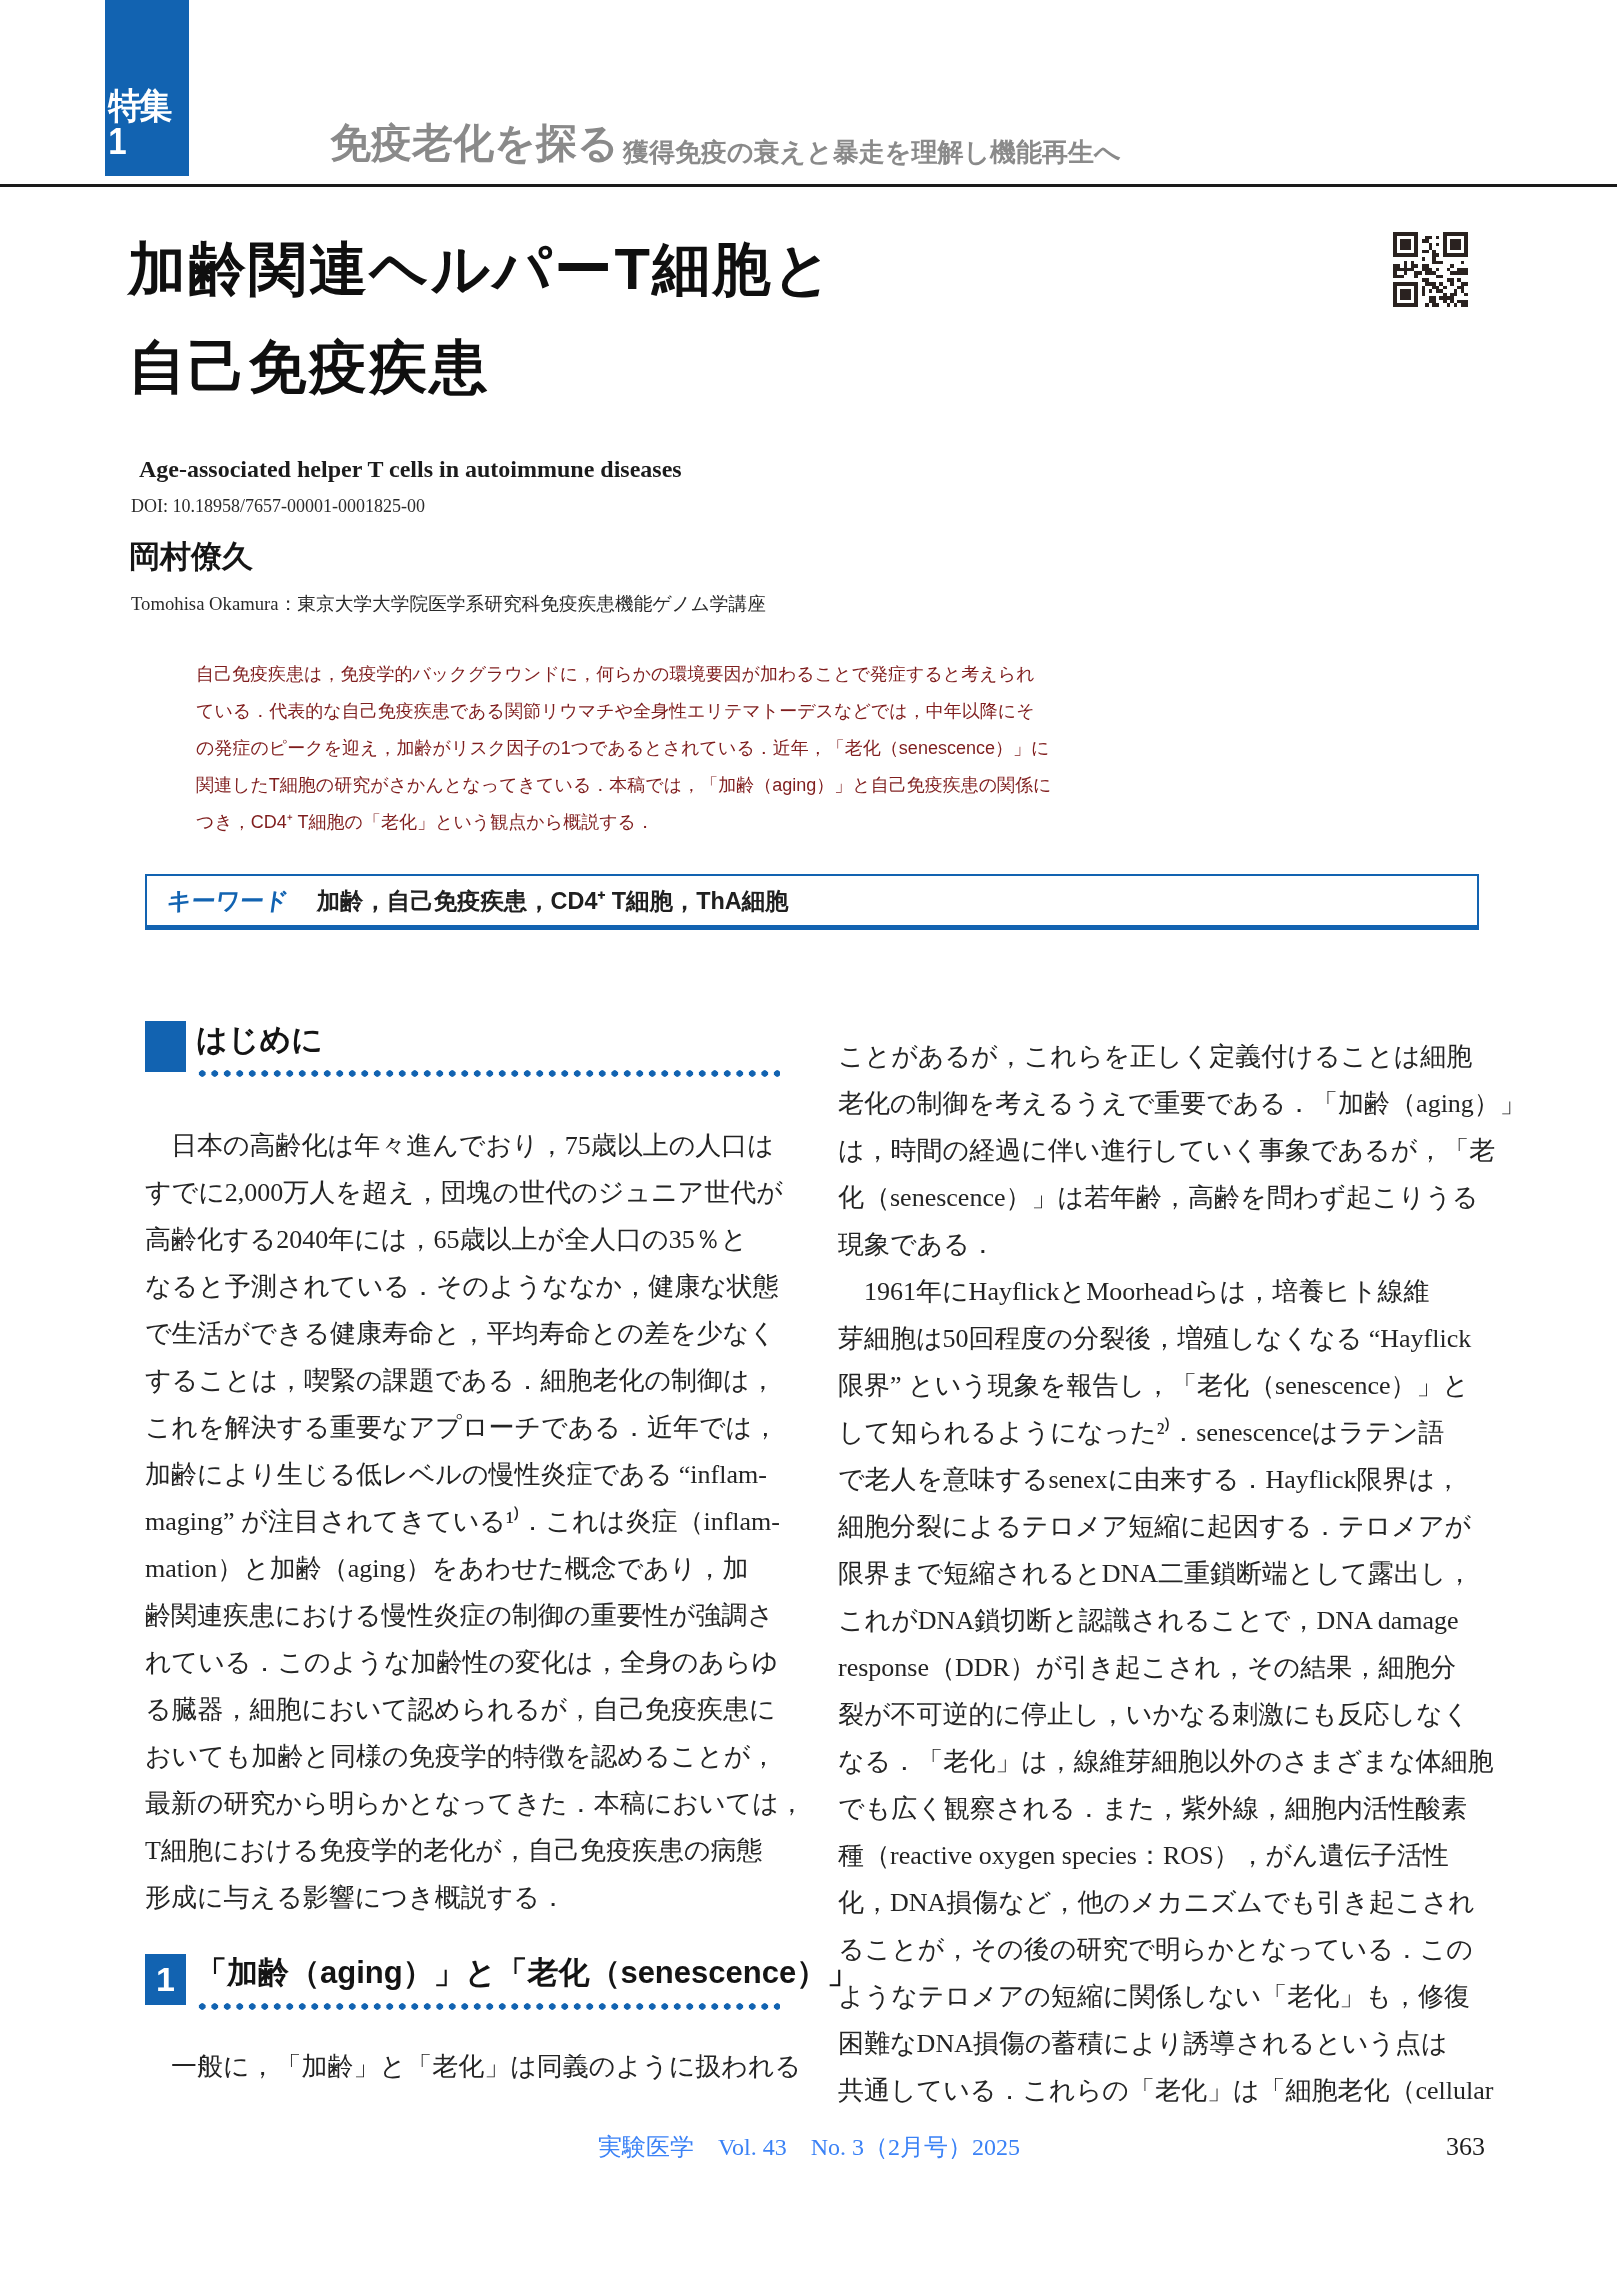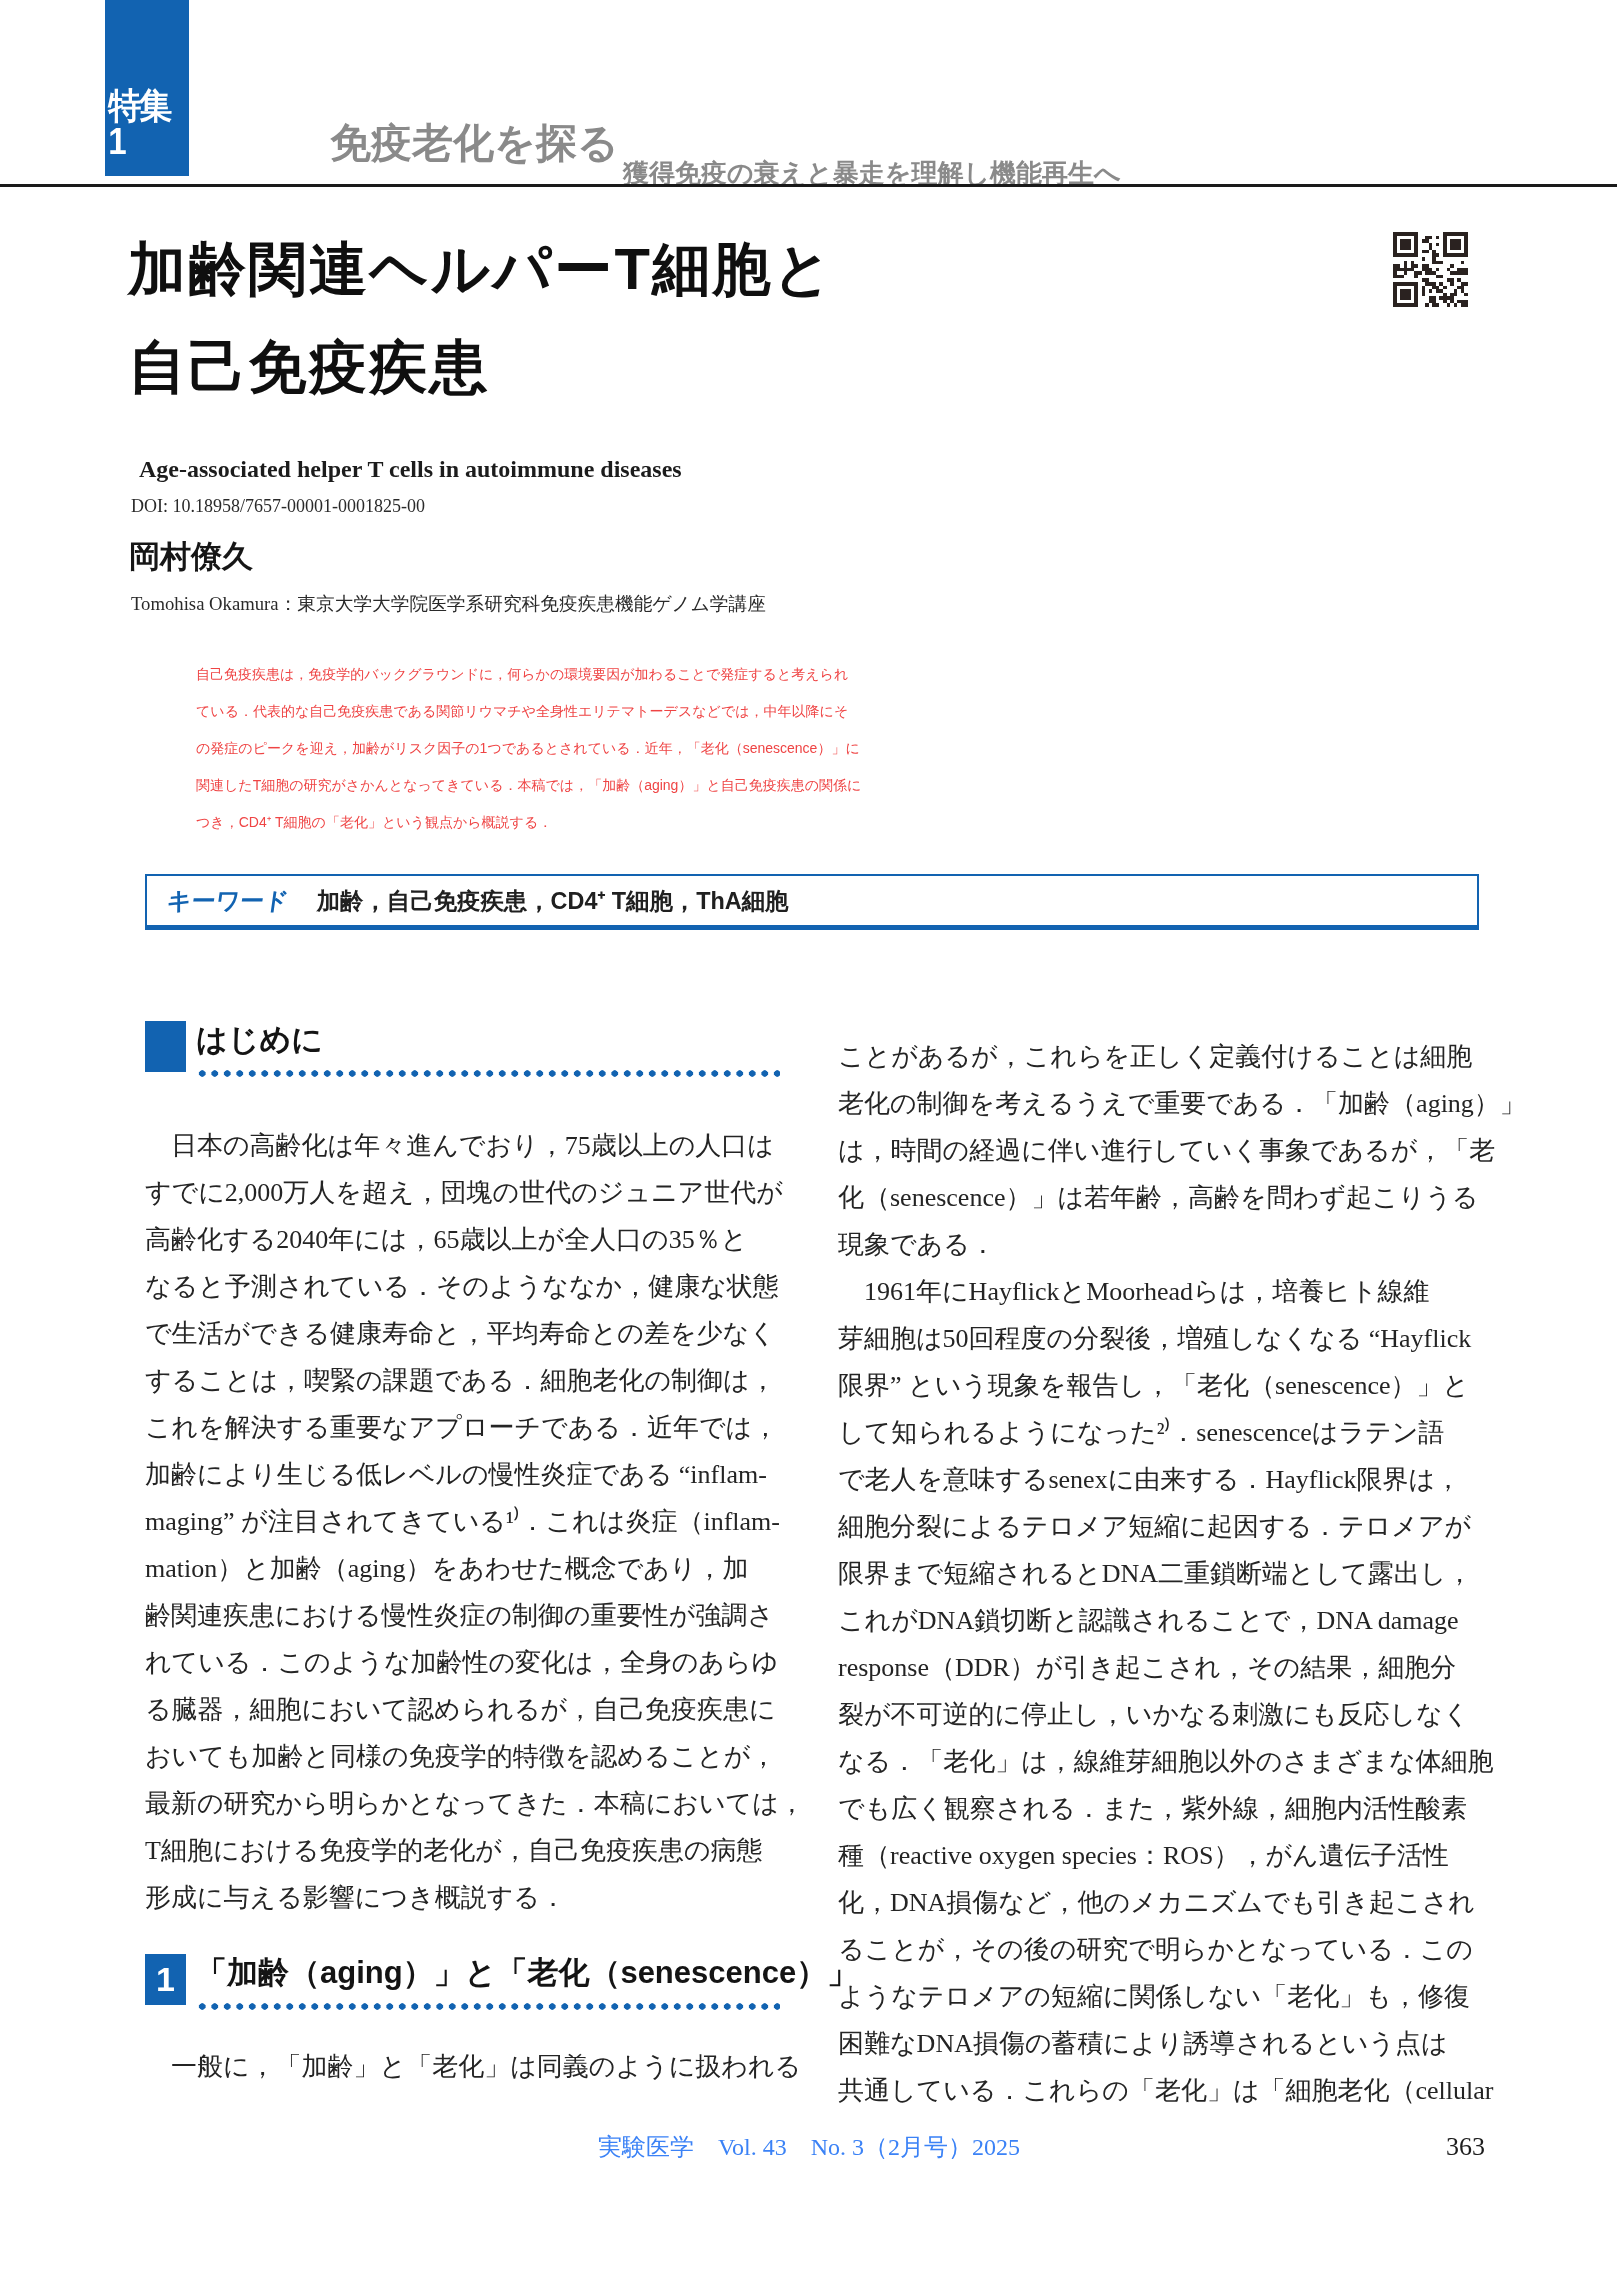--- a/index.html
+++ b/index.html
@@ -7,38 +7,38 @@
         font-family:"Liberation Serif",serif;color:#242424;}
 
   
   .feature-box{position:absolute;left:105px;top:0;width:84px;height:176px;background:var(--accent);
                display:flex;align-items:flex-end;justify-content:center;}
   .feature-label{color:#fff;font-family:"Liberation Sans",sans-serif;font-weight:bold;font-size:36px;
                  line-height:1;padding-bottom:15.6px;letter-spacing:-2.3px;transform:scaleX(.92);}
   .feature-title{position:absolute;left:330px;top:123px;font-family:"Liberation Sans",sans-serif;
                  font-weight:bold;font-size:41px;line-height:1;color:#8a8a8a;}
   .feature-subtitle{position:absolute;left:623px;top:139px;font-family:"Liberation Sans",sans-serif;
-                 font-weight:bold;font-size:26px;line-height:1;color:#8a8a8a;margin-top:21px;}
+                 font-weight:bold;font-size:26px;line-height:1;color:#8a8a8a;}
   .header-rule{position:absolute;left:0;top:184px;width:1618px;height:3.1px;background:#1a1a1a;}
 
   
   .article-title{position:absolute;left:128px;font-family:"Liberation Sans",sans-serif;font-weight:900;
                  font-size:58px;line-height:1;color:#0f0f0f;letter-spacing:2.3px;white-space:nowrap;}
   .t1{top:240px;} .t2{top:338px;}
   .title-en{position:absolute;left:131px;top:457px;font-weight:bold;font-size:24px;line-height:1;color:#1c1c1c;margin-left:8px;}
   .doi{position:absolute;left:131px;top:497px;font-size:18px;line-height:1;color:#2a2a2a;}
   .author{position:absolute;left:129px;top:541px;font-family:"Liberation Sans",sans-serif;
           font-weight:bold;font-size:31px;line-height:1;color:#161616;}
   .affiliation{position:absolute;left:131px;top:595px;font-size:18.7px;line-height:1;color:#2a2a2a;}
   .qr{position:absolute;left:1393px;top:232px;width:75px;height:75px;}
   .qr svg{width:100%;height:100%;}
 
   
   .abstract{position:absolute;left:196px;top:656px;width:1312px;
-            font-family:"Liberation Sans",sans-serif;font-size:14px;color:#ef4444;}
+            font-family:"Liberation Sans",sans-serif;font-size:18px;color:#7f1d1d;}
   .abstract .tline{height:37px;line-height:37px;white-space:nowrap;}
 
   
   .kw-box{position:absolute;left:145px;top:874px;width:1334px;height:56px;box-sizing:border-box;
           border:2.3px solid var(--accent);border-bottom-width:5.5px;background:#fff;
           display:flex;align-items:center;}
   .kw-label{margin-left:20px;font-family:"Liberation Sans",sans-serif;font-weight:bold;font-size:24px;
             color:var(--accent);transform:skewX(-8deg);}
   .kw-text{margin-left:28px;font-family:"Liberation Sans",sans-serif;font-weight:bold;font-size:23.4px;color:#202020;}
 

